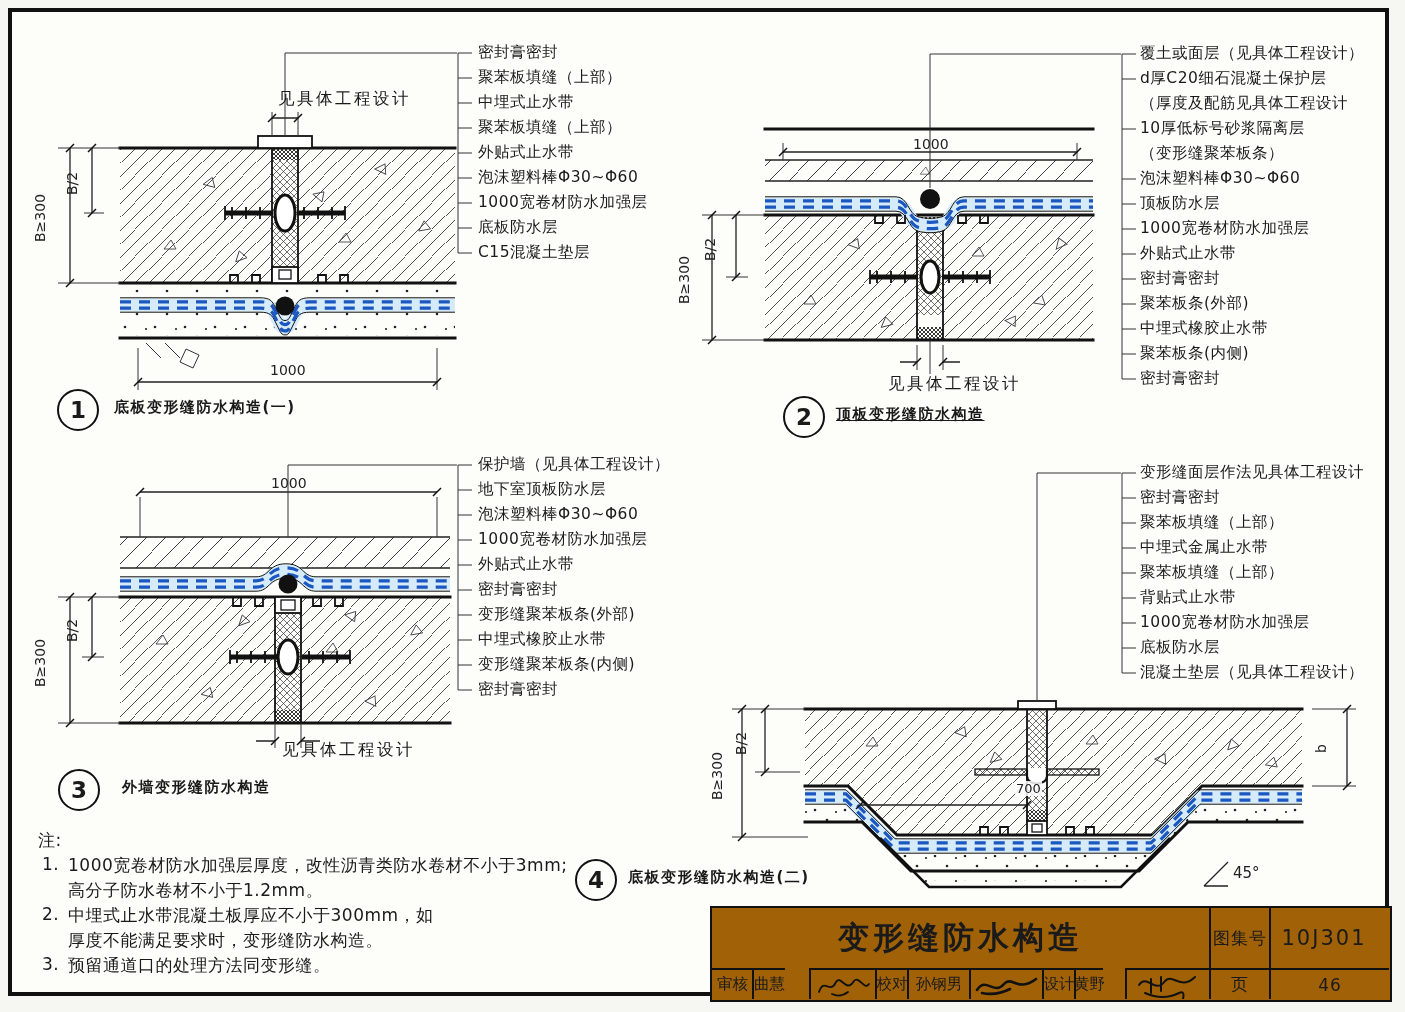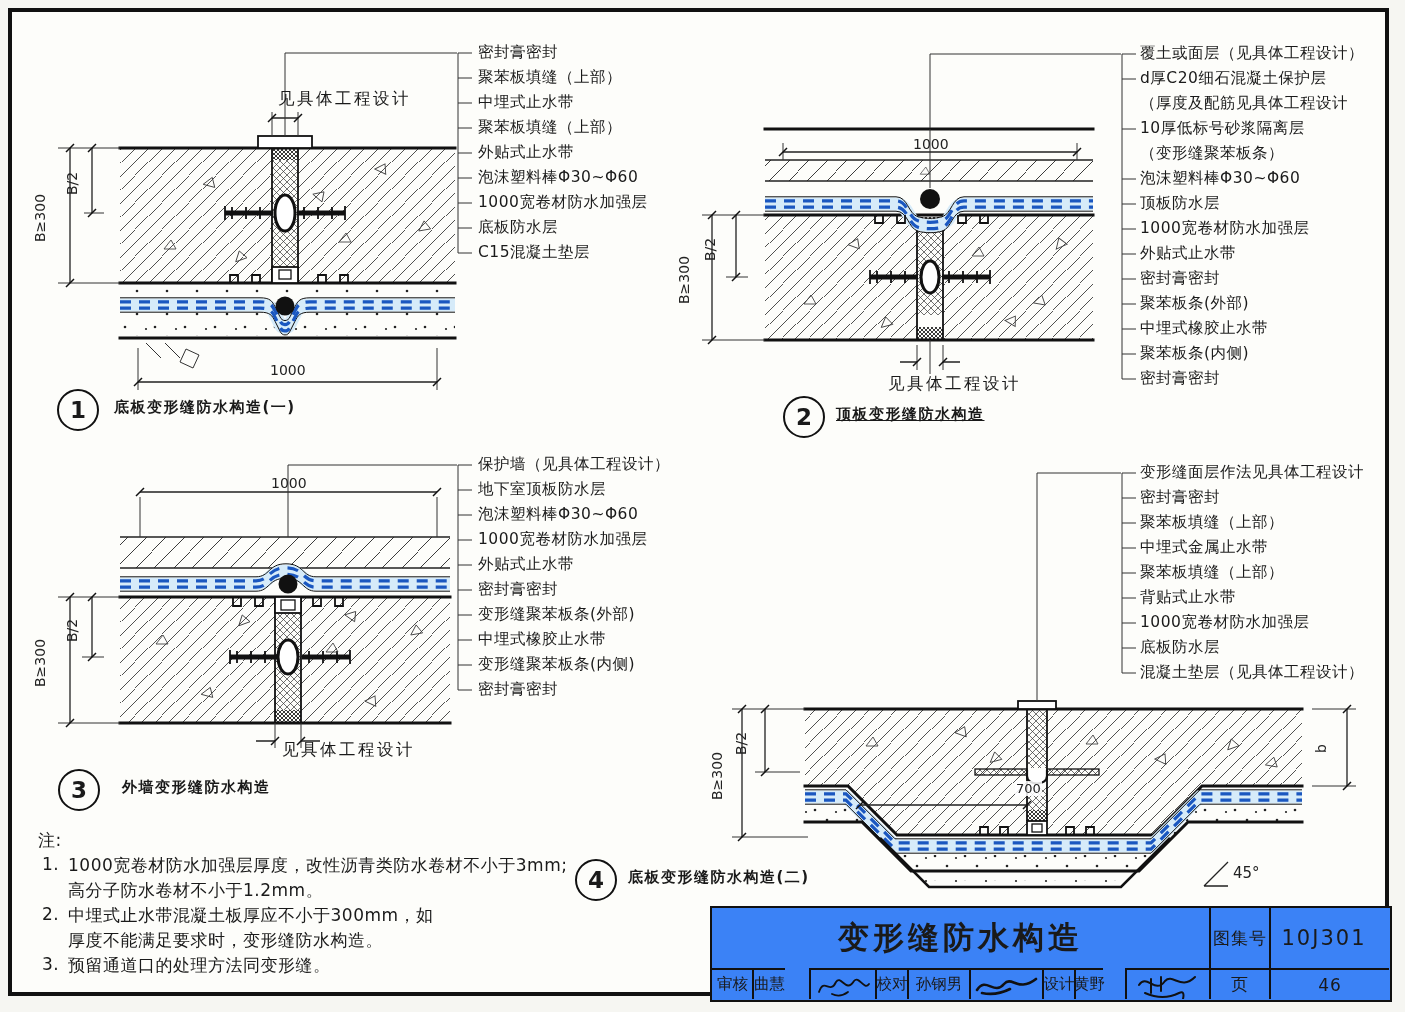--- a/index.html
+++ b/index.html
@@ -24,21 +24,21 @@
   .c-row{height:25px;line-height:25px;font-size:15.5px;letter-spacing:.5px;white-space:nowrap}
   .cap-circle{position:absolute;width:42px;height:42px;border:2.5px solid #111;border-radius:50%;
               display:flex;align-items:center;justify-content:center;font-size:23px;font-weight:700;
               background:#fdfdfa;box-sizing:border-box}
   .cap-title{position:absolute;font-size:15px;font-weight:700;letter-spacing:1.5px;white-space:nowrap}
   .dimtxt{position:absolute;font-size:14px;color:#222;white-space:nowrap}
   .vtext{transform:rotate(-90deg);transform-origin:left bottom}
   .see{position:absolute;font-size:16.5px;letter-spacing:2.5px;white-space:nowrap}
   .note{position:absolute;font-size:17px;letter-spacing:.5px;white-space:nowrap}
   .tb{position:absolute;left:710px;top:906px;width:682px;height:96px;border:2.5px solid #111;
-      box-sizing:border-box;background:#3b82f6}
+      box-sizing:border-box;background:#a16207}
   .tb .cell{position:absolute;box-sizing:border-box;display:flex;align-items:center;justify-content:center;white-space:nowrap}
   .tb .r1{top:0;height:60px}
   .tb .r2{top:60px;height:31px;border-top:2px solid #111;font-size:15.5px}
   .tb .bl{border-left:2px solid #111}
   .tb .maintitle{font-size:31px;font-weight:700;letter-spacing:4px}
   .tb .small{font-size:17px;letter-spacing:1px}
   .tb .atlas{font-size:21px;letter-spacing:2px}
 </style>
 </head>
 <body>

